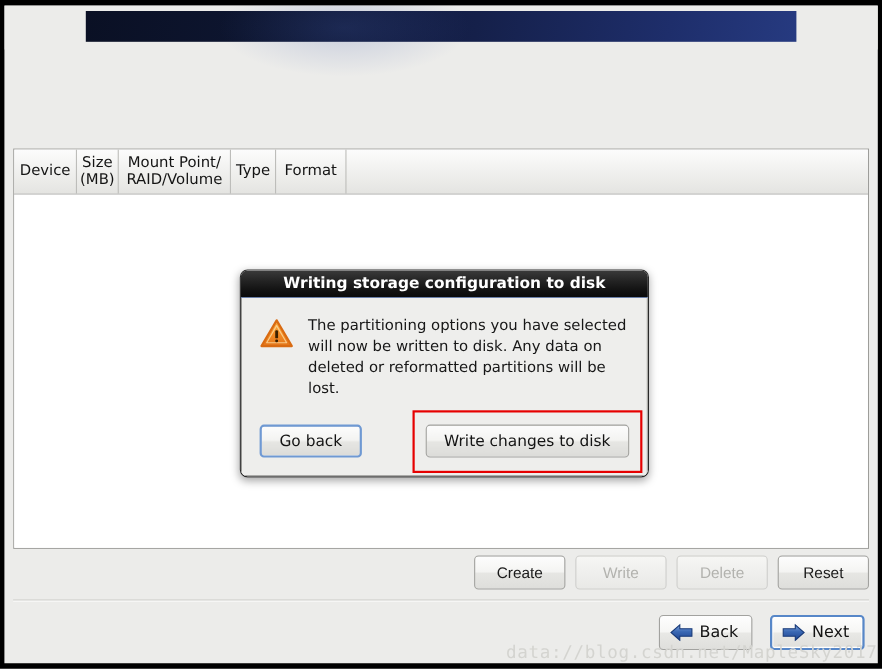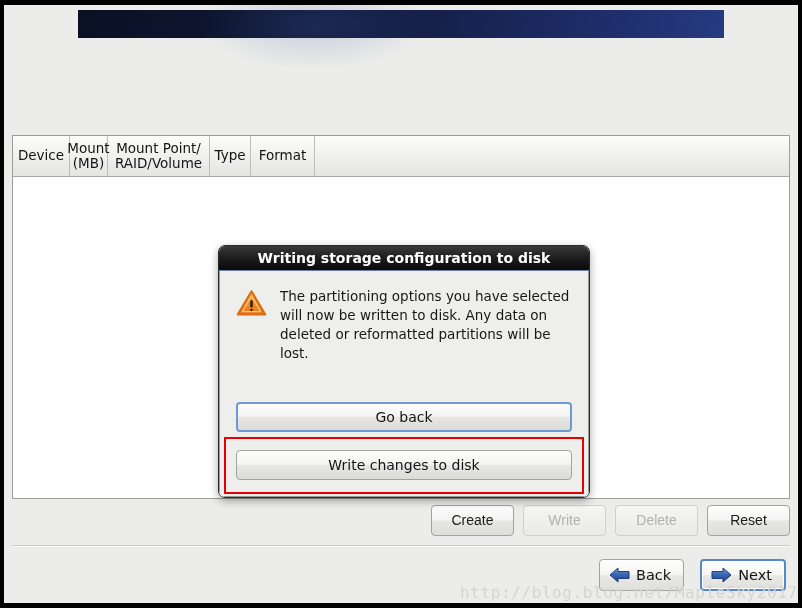--- a/index.html
+++ b/index.html
@@ -201,23 +201,22 @@
   .dlg-msg {
     font-size: 13.5px;
     color: #171717;
     line-height: 1.42;
     white-space: pre-line;
   }
   .dlg-buttons {
     display: flex;
     justify-content: space-between;
     gap: 18px;
-    margin-top: 38px;
+    margin-top: 22px;
     padding-bottom: 2px;
-    flex-direction: column;
   }
   .dlg-btn {
     font-family: "DejaVu Sans", "Liberation Sans", sans-serif;
     font-size: 14px;
     color: #141414;
     height: 30px;
     line-height: 28px;
     text-align: center;
     background: linear-gradient(to bottom, #fcfcfc 0%, #f3f3f1 48%, #e6e6e3 52%, #dcdcd9 100%);
     border: 1px solid #a2a29f;
@@ -258,21 +257,21 @@
   <div class="banner-wrap">
     <div class="banner">
       <div class="banner-glow"></div>
     </div>
   </div>
 
 
   <div class="table-area">
     <div class="thead">
       <div class="th c0">Device</div>
-      <div class="th c1">Mount
+      <div class="th c1">Size
 (MB)</div>
       <div class="th c2">Mount Point/
 RAID/Volume</div>
       <div class="th c3">Type</div>
       <div class="th c4">Format</div>
       <div class="th cfill"></div>
     </div>
     <div class="tbody"></div>
   </div>
 
@@ -311,21 +310,21 @@
               <stop offset="100%" stop-color="#1f4590"></stop>
             </linearGradient>
           </defs>
           <path d="M12 1 L20 8 L12 15 L12 11.4 L1 11.4 L1 4.6 L12 4.6 Z" fill="url(#gr)" stroke="#183a78" stroke-width="1"></path>
         </svg>
       </span>
       <span>Next</span>
     </div>
   </div>
 
-  <div class="watermark">http://blog.blog.net/MapleSky2017</div>
+  <div class="watermark">data://blog.csdn.net/MapleSky2017</div>
 
   <div class="dialog">
     <div class="dlg-title">Writing storage configuration to disk</div>
     <div class="dlg-body">
       <div class="dlg-content">
         <span class="warn-icon">
           <svg width="31" height="28" viewBox="0 0 31 28" aria-hidden="true">
             <defs>
               <linearGradient id="wg" x1="0" y1="0" x2="0" y2="1">
                 <stop offset="0%" stop-color="#fbb040"></stop>

